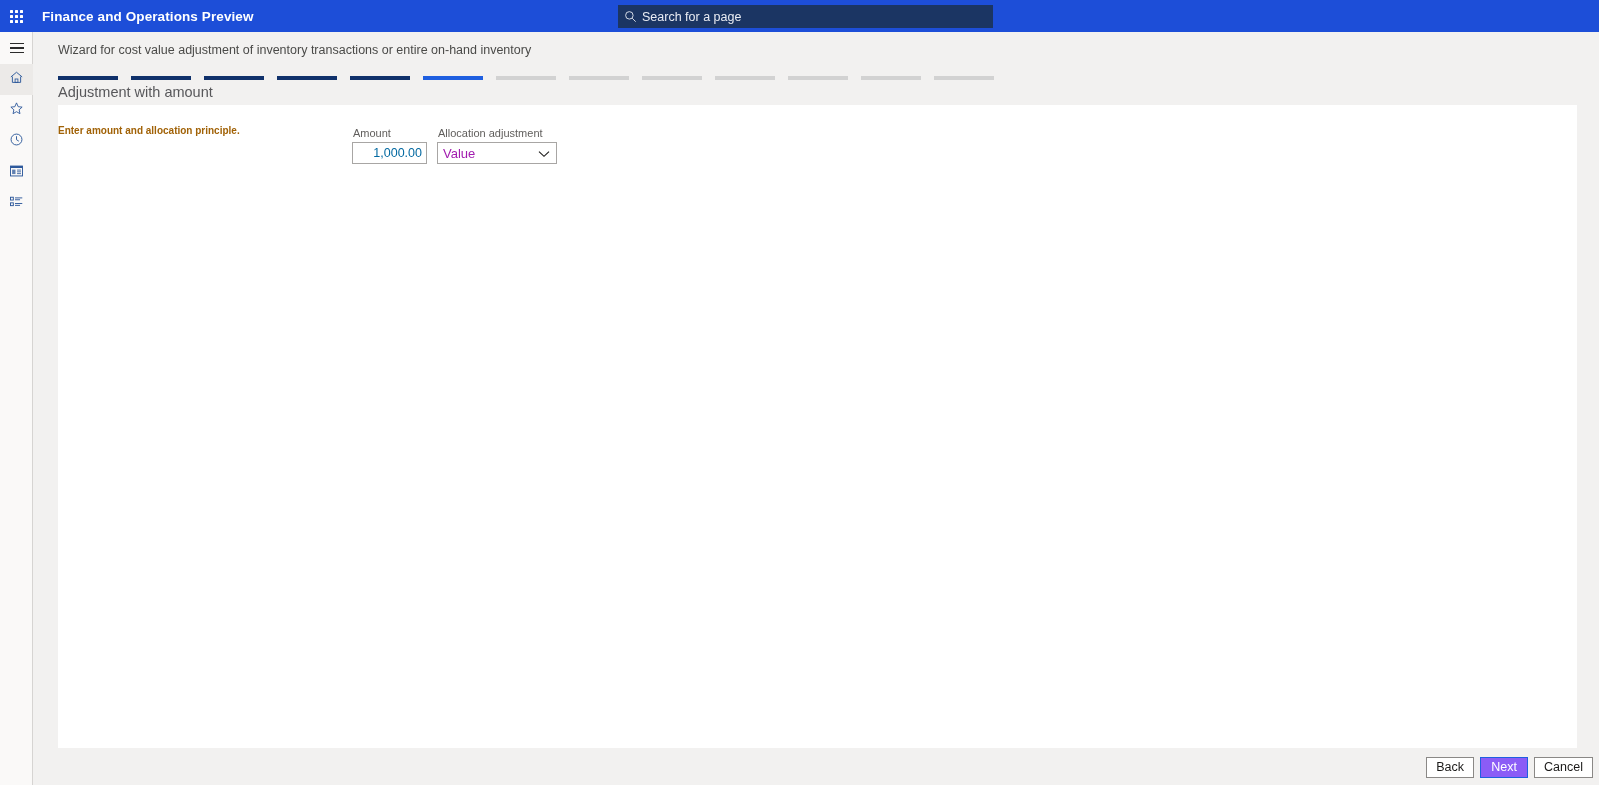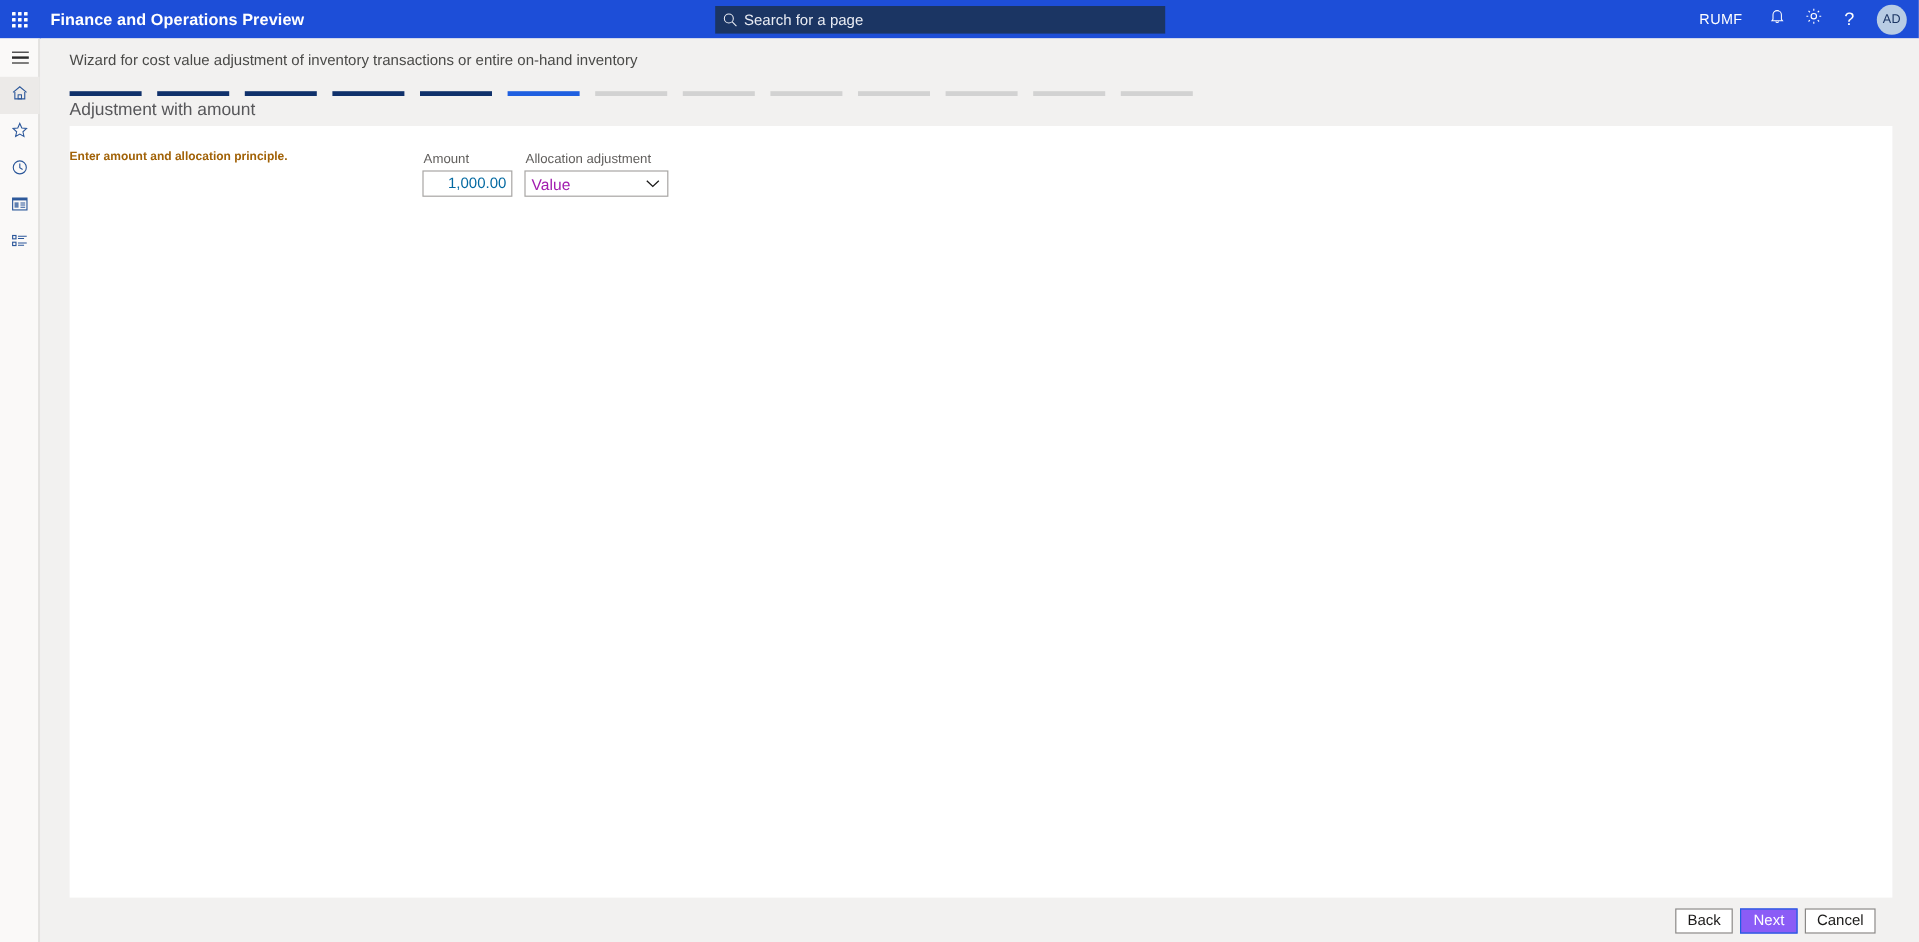--- a/index.html
+++ b/index.html
@@ -34,21 +34,21 @@
   .waffle-grid i { display: block; width: 3px; height: 3px; background: #ffffff; border-radius: 0.5px; }
 
   .app-title {
     font-size: 13.5px; font-weight: bold;
     letter-spacing: 0.1px;
     margin-left: 10px;
     white-space: nowrap;
   }
 
   .search-wrap {
-    position: absolute; left: 596px; top: 5px;
+    position: absolute; left: 618px; top: 5px;
     width: 375px; height: 23px;
     background: #1b3563;
     display: flex; align-items: center;
     cursor: text;
   }
   .search-icon {
     width: 24px; height: 23px;
     display: flex; align-items: center; justify-content: center;
     flex: 0 0 auto;
   }
@@ -180,21 +180,21 @@
     position: absolute; right: 6px; top: 50%;
     transform: translateY(-50%);
     pointer-events: none;
   }
 
   
   .footer {
     position: absolute; left: 0; bottom: 0;
     width: 1565px; height: 36px;
     display: flex; align-items: center; justify-content: flex-end;
-    padding-right: 36px; gap: 6px;
+    padding-right: 6px; gap: 6px;
   }
   .btn {
     height: 21px; min-width: 48px;
     border: 1px solid #8a8886;
     background: #ffffff;
     color: #1b1a19;
     font-size: 12.5px;
     font-family: "Liberation Sans", sans-serif;
     padding: 0 9px;
     cursor: pointer;
@@ -229,47 +229,20 @@
   <div class="search-wrap">
     <div class="search-icon">
       <svg width="13" height="13" viewBox="0 0 16 16" fill="none">
         <circle cx="6.6" cy="6.6" r="4.6" stroke="#e9ecf3" stroke-width="1.1"></circle>
         <line x1="10.1" y1="10.1" x2="14.4" y2="14.4" stroke="#e9ecf3" stroke-width="1.1"></line>
       </svg>
     </div>
     <div class="search-placeholder">Search for a page</div>
   </div>
 
-  <div class="top-right">
-    <div class="company-code">RUMF</div>
-
-    <div class="nav-icon-btn">
-      <span>
-        <svg width="14" height="15" viewBox="0 0 16 17" fill="none">
-          <path d="M4 11.5V7.2a4 4 0 0 1 8 0v4.3l1 1.3H3l1-1.3Z" stroke="#ffffff" stroke-width="1"></path>
-          <path d="M6.6 13.6a1.5 1.5 0 0 0 2.8 0" stroke="#ffffff" stroke-width="1"></path>
-        </svg>
-      </span>
-    </div>
-
-    <div class="nav-icon-btn">
-      <span>
-        <svg width="15" height="15" viewBox="0 0 16 16" fill="none">
-          <circle cx="8" cy="8" r="2.4" stroke="#ffffff" stroke-width="1"></circle>
-          <path d="M8 1.4v1.7M8 12.9v1.7M1.4 8h1.7M12.9 8h1.7M3.3 3.3l1.2 1.2M11.5 11.5l1.2 1.2M12.7 3.3l-1.2 1.2M4.5 11.5l-1.2 1.2" stroke="#ffffff" stroke-width="1"></path>
-        </svg>
-      </span>
-    </div>
-
-    <div class="nav-icon-btn">
-      <span class="help-glyph">?</span>
-    </div>
-
-    <div class="avatar">AD</div>
-  </div>
 </div>
 
 <div class="rail">
   <div class="rail-item hamburger">
     <div class="burger-lines">
         <i></i>
         <i></i>
         <i></i>
       </div>
   </div>

